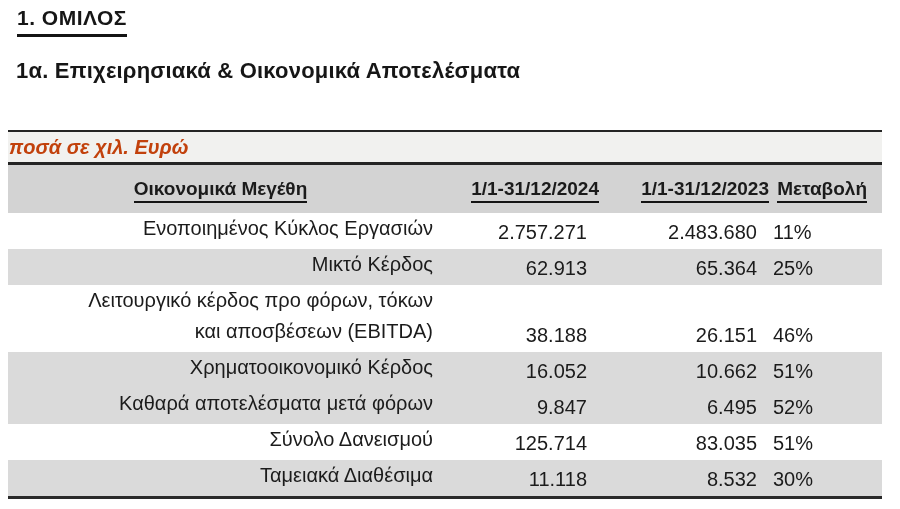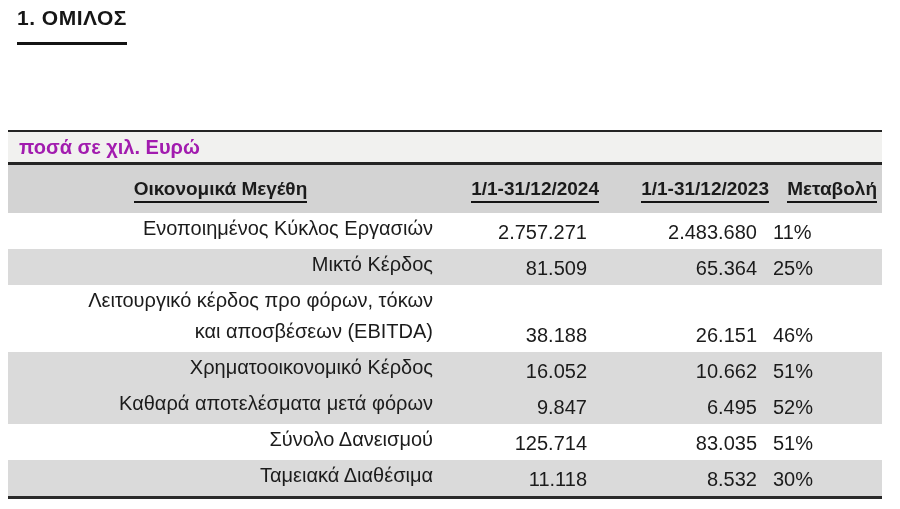--- a/index.html
+++ b/index.html
@@ -21,21 +21,21 @@
     left: 17px;
     top: 6px;
     margin: 0;
     font-size: 21px;
     font-weight: bold;
     letter-spacing: 0.5px;
   }
   .page-title .u {
     display: inline-block;
     border-bottom: 3px solid #141414;
-    padding-bottom: 12px;
+    padding-bottom: 4px;
   }
   .page-subtitle {
     position: absolute;
     left: 16px;
     top: 58px;
     margin: 0;
     font-size: 22px;
     font-weight: bold;
     letter-spacing: 0.2px;
   }
@@ -45,25 +45,26 @@
     top: 130px;
     width: 874px;
     border-top: 2px solid #242424;
   }
   .caption-row {
     height: 33px;
     background: #f1f1ef;
     border-bottom: 3px solid #242424;
     display: flex;
     align-items: center;
-    padding-left: 11px;
+    padding-left: 1px;
     box-sizing: border-box;
     font-size: 20px;
     font-weight: bold;
-    color: #a21caf;
+    font-style: italic;
+    color: #c2410c;
   }
   table.fin {
     width: 100%;
     border-collapse: collapse;
     table-layout: fixed;
     font-size: 20px;
     color: #1b1b1b;
     border-bottom: 3px solid #2a2a2a;
   }
   table.fin col.c-label  { width: 425px; }
@@ -78,21 +79,21 @@
     font-size: 19px;
     vertical-align: middle;
   }
   thead th .u {
     border-bottom: 2px solid #141414;
     padding-bottom: 2px;
     white-space: nowrap;
   }
   th.h-label  { text-align: center; }
   th.h-num    { text-align: right; padding-right: 4px; }
-  th.h-change { text-align: right; padding-right: 5px; }
+  th.h-change { text-align: right; padding-right: 15px; }
   tbody tr { height: 33px; background: #ffffff; }
   tbody tr.alt { background: #dadada; }
   tbody td {
     vertical-align: bottom;
     padding: 0 0 5px 0;
   }
   td.label-cell {
     text-align: right;
     padding-left: 10px;
     white-space: pre-line;
@@ -101,20 +102,21 @@
   td.num-cell    { text-align: right; padding-right: 16px; }
   td.change-cell { text-align: left; padding-right: 6px; margin-top: 20px; }
 </style>
 </head>
 <body>
 
 <div class="doc">
 
   <h1 class="page-title"><span class="u">1. ΟΜΙΛΟΣ</span></h1>
 
+  <h2 class="page-subtitle">1α. Επιχειρησιακά &amp; Οικονομικά Αποτελέσματα</h2>
 
   <div class="fin-table">
     <div class="caption-row">
       <span>ποσά σε χιλ. Ευρώ</span>
     </div>
     <table class="fin">
       <colgroup>
         <col class="c-label">
           <col class="c-v2024">
           <col class="c-v2023">
@@ -130,21 +132,21 @@
       </thead>
       <tbody>
           <tr>
     <td class="label-cell">Ενοποιημένος Κύκλος Εργασιών</td>
     <td class="num-cell">2.757.271</td>
     <td class="num-cell">2.483.680</td>
     <td class="change-cell">11%</td>
   </tr>
           <tr class="alt">
     <td class="label-cell">Μικτό Κέρδος</td>
-    <td class="num-cell">81.509</td>
+    <td class="num-cell">62.913</td>
     <td class="num-cell">65.364</td>
     <td class="change-cell">25%</td>
   </tr>
           <tr>
     <td class="label-cell">Λειτουργικό κέρδος προ φόρων, τόκων
 και αποσβέσεων (EBITDA)</td>
     <td class="num-cell">38.188</td>
     <td class="num-cell">26.151</td>
     <td class="change-cell">46%</td>
   </tr>

